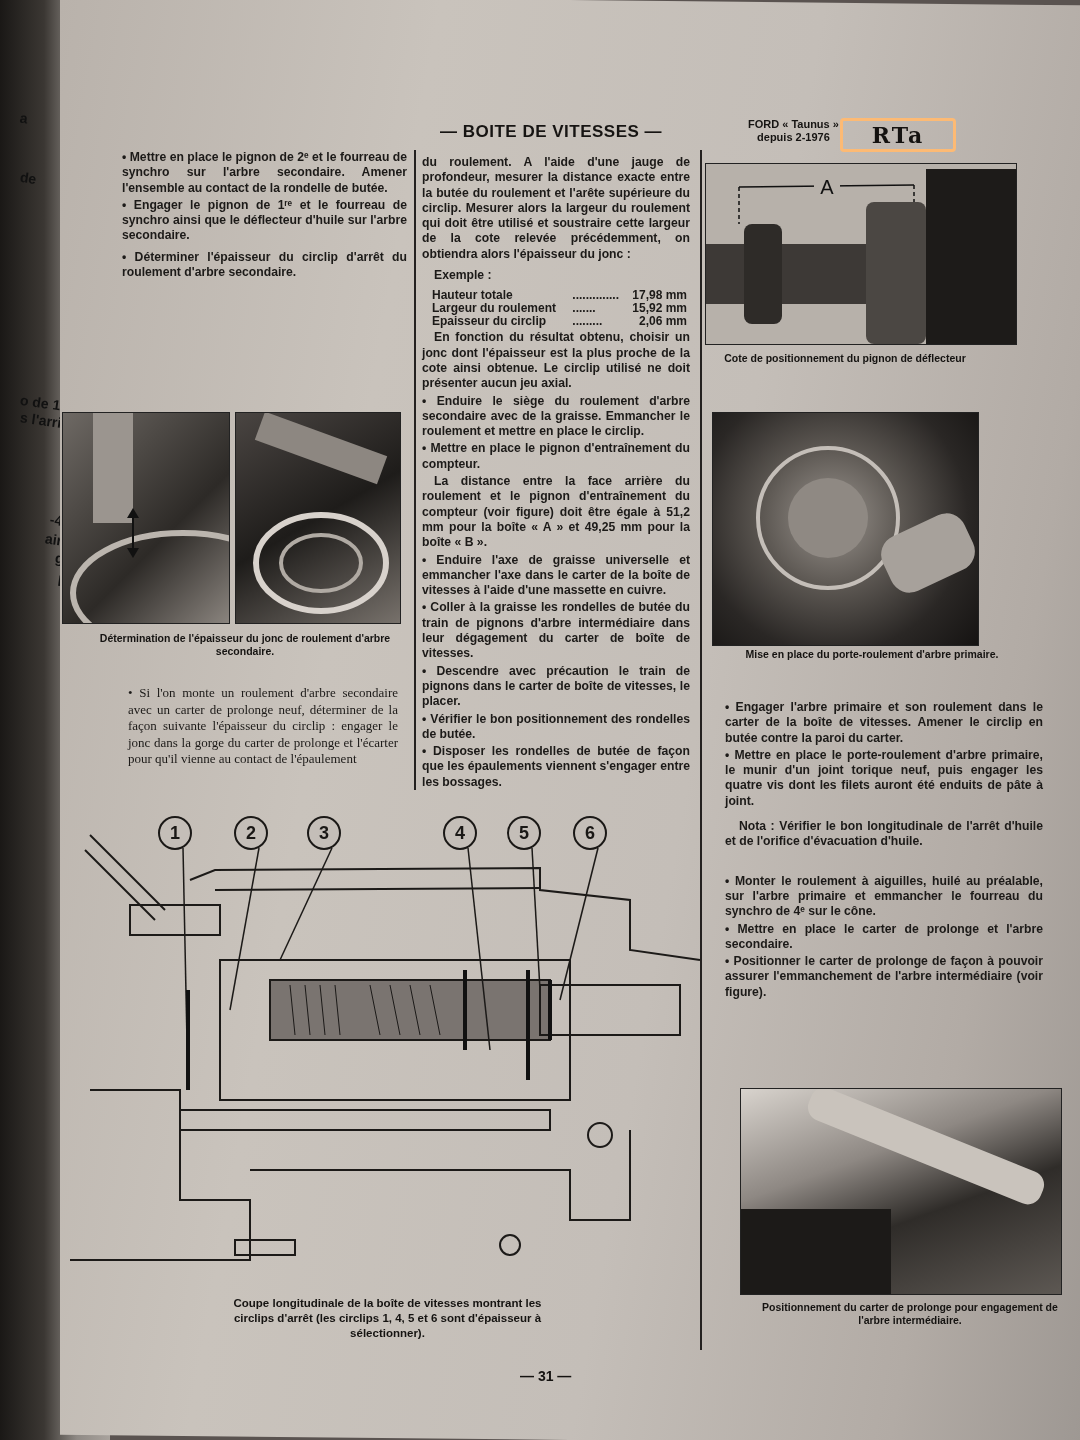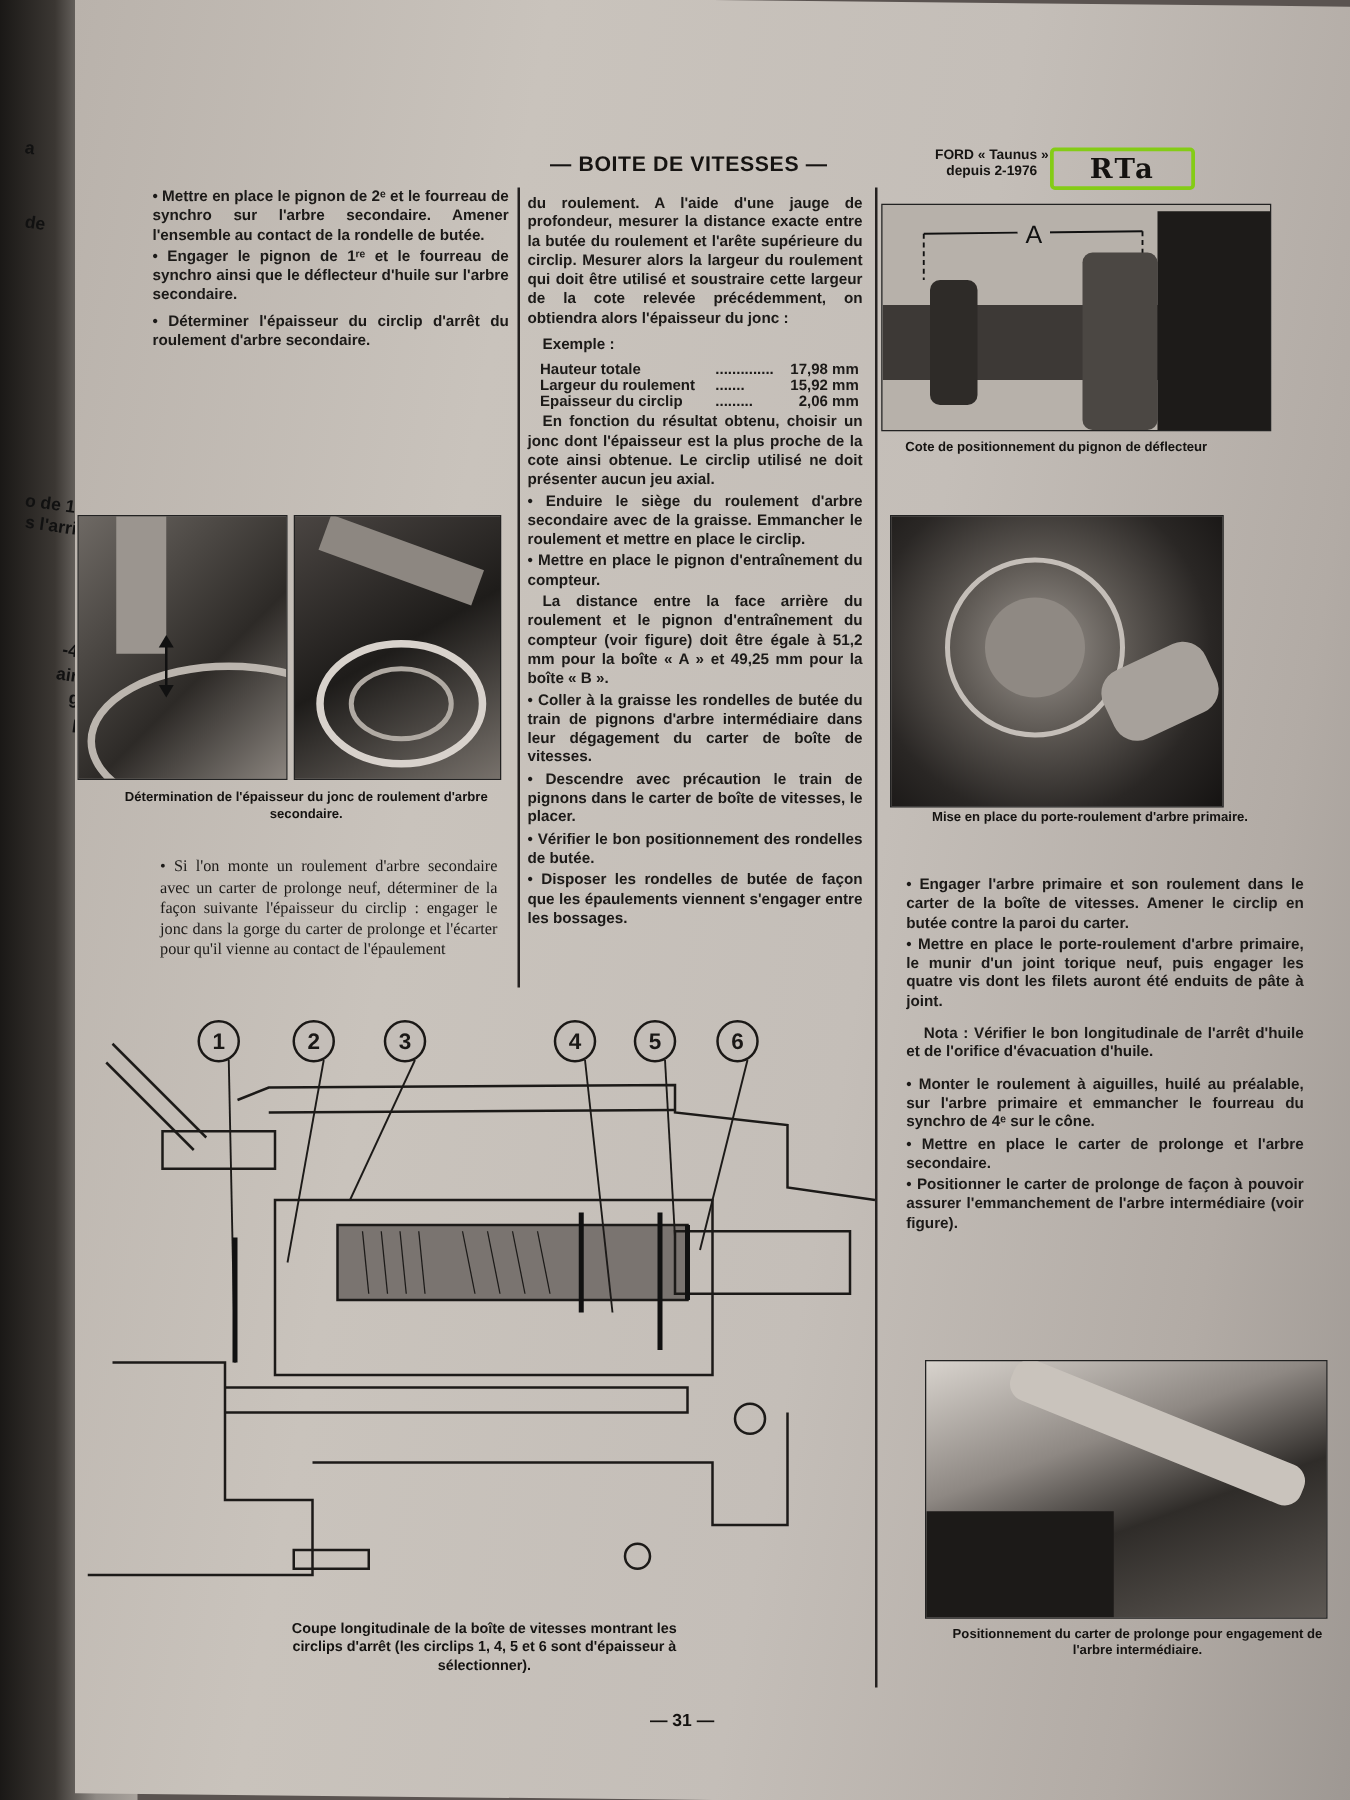--- a/index.html
+++ b/index.html
@@ -14,21 +14,21 @@
     transform:skewY(0.6deg);
   }
   .prev-page {
     position:absolute; left:0; top:0; width:110px; height:1440px;
     background:linear-gradient(90deg,#1a1816 0%,#3b3733 40%,#8f8a85 70%,#a9a39d 100%);
   }
   .prev-page .frag { position:absolute; left:20px; color:#111; font-size:14px; font-weight:bold; transform:rotate(8deg); }
   .header { position:absolute; top:118px; left:430px; width:530px; height:36px; }
   .header .title { position:absolute; left:10px; top:4px; font-size:17px; font-weight:bold; color:#161412; letter-spacing:0.5px; }
   .header .car { position:absolute; left:318px; top:0; font-size:11px; font-weight:bold; text-align:center; line-height:13px; color:#161412; }
-  .header .logo { position:absolute; left:410px; top:0; width:110px; height:28px; border:3px solid #84cc16; border-radius:4px; font-family:"DejaVu Serif", serif; font-weight:bold; font-size:22px; text-align:center; line-height:28px; letter-spacing:2px; color:#141210; }
+  .header .logo { position:absolute; left:410px; top:0; width:110px; height:28px; border:3px solid #fdba74; border-radius:4px; font-family:"DejaVu Serif", serif; font-weight:bold; font-size:22px; text-align:center; line-height:28px; letter-spacing:2px; color:#141210; }
   .col { position:absolute; font-size:12.2px; line-height:15.3px; color:#1c1a18; font-weight:bold; text-align:justify; }
   .col p { margin:0 0 2px 0; }
   .col1 { left:122px; top:150px; width:285px; }
   .col2 { left:422px; top:155px; width:268px; }
   .col3 { left:725px; top:700px; width:318px; }
   .col4 { left:128px; top:685px; width:270px;font-family:Liberation Serif, serif; }
   .vrule { position:absolute; width:2px; background:#242120; }
   .nota-label { font-weight:900; }
   .ex-table { margin:6px 0 2px 10px; width:255px; border-collapse:collapse; }
   .ex-table td { padding:0; font-size:12px; line-height:13px; }
@@ -119,20 +119,21 @@
       <td>Epaisseur du circlip</td>
       <td>.........</td>
       <td class="v">2,06 mm</td>
     </tr>
   </tbody>
     </table>
   <p style="text-indent:12px">En fonction du résultat obtenu, choisir un jonc dont l'épaisseur est la plus proche de la cote ainsi obtenue. Le circlip utilisé ne doit présenter aucun jeu axial.</p>
   <p>• Enduire le siège du roulement d'arbre secondaire avec de la graisse. Emmancher le roulement et mettre en place le circlip.</p>
   <p>• Mettre en place le pignon d'entraînement du compteur.</p>
   <p style="text-indent:12px">La distance entre la face arrière du roulement et le pignon d'entraînement du compteur (voir figure) doit être égale à 51,2 mm pour la boîte « A » et 49,25 mm pour la boîte « B ».</p>
+  <p>• Enduire l'axe de graisse universelle et emmancher l'axe dans le carter de la boîte de vitesses à l'aide d'une massette en cuivre.</p>
   <p>• Coller à la graisse les rondelles de butée du train de pignons d'arbre intermédiaire dans leur dégagement du carter de boîte de vitesses.</p>
   <p>• Descendre avec précaution le train de pignons dans le carter de boîte de vitesses, le placer.</p>
   <p>• Vérifier le bon positionnement des rondelles de butée.</p>
   <p>• Disposer les rondelles de butée de façon que les épaulements viennent s'engager entre les bossages.</p>
 </div>
 
 <div class="photo" style="left:705px;top:163px;width:310px;height:180px;background:#b7b1aa;">
   <svg width="310" height="180">
     <line x1="33" y1="23" x2="208" y2="21" stroke="#111" stroke-width="1.5"></line>
     <line x1="33" y1="23" x2="33" y2="60" stroke="#111" stroke-width="1.5" stroke-dasharray="4,3"></line>
@@ -153,21 +154,21 @@
     <circle cx="115" cy="105" r="40" fill="#8f8983"></circle>
     <rect x="170" y="110" width="90" height="60" rx="20" fill="#a7a19b" transform="rotate(-25 215 140)"></rect>
   </svg>
 </div>
 <div class="caption" style="left:712px;top:648px;width:320px;">Mise en place du porte-roulement d'arbre primaire.</div>
 
 <div class="col col3">
   <p>• Engager l'arbre primaire et son roulement dans le carter de la boîte de vitesses. Amener le circlip en butée contre la paroi du carter.</p>
   <p>• Mettre en place le porte-roulement d'arbre primaire, le munir d'un joint torique neuf, puis engager les quatre vis dont les filets auront été enduits de pâte à joint.</p>
   <p style="margin-top:10px;text-indent:14px"><span class="nota-label">Nota :</span> <span>Vérifier le bon longitudinale de l'arrêt d'huile et de l'orifice d'évacuation d'huile.</span></p>
-  <p style="margin-top:10px">• Monter le roulement à aiguilles, huilé au préalable, sur l'arbre primaire et emmancher le fourreau du synchro de 4ᵉ sur le cône.</p>
+  <p style="margin-top:24px">• Monter le roulement à aiguilles, huilé au préalable, sur l'arbre primaire et emmancher le fourreau du synchro de 4ᵉ sur le cône.</p>
   <p>• Mettre en place le carter de prolonge et l'arbre secondaire.</p>
   <p>• Positionner le carter de prolonge de façon à pouvoir assurer l'emmanchement de l'arbre intermédiaire (voir figure).</p>
 </div>
 
 <div class="diagram">
   <svg width="640" height="470">
     <g fill="none" stroke="#1c1a18" stroke-width="2">
       <line x1="20" y1="25" x2="95" y2="100"></line>
       <line x1="15" y1="40" x2="85" y2="110"></line>
       <path d="M120 70 L145 60 L470 58 L470 80 L560 90 L560 140 L630 150"></path>

